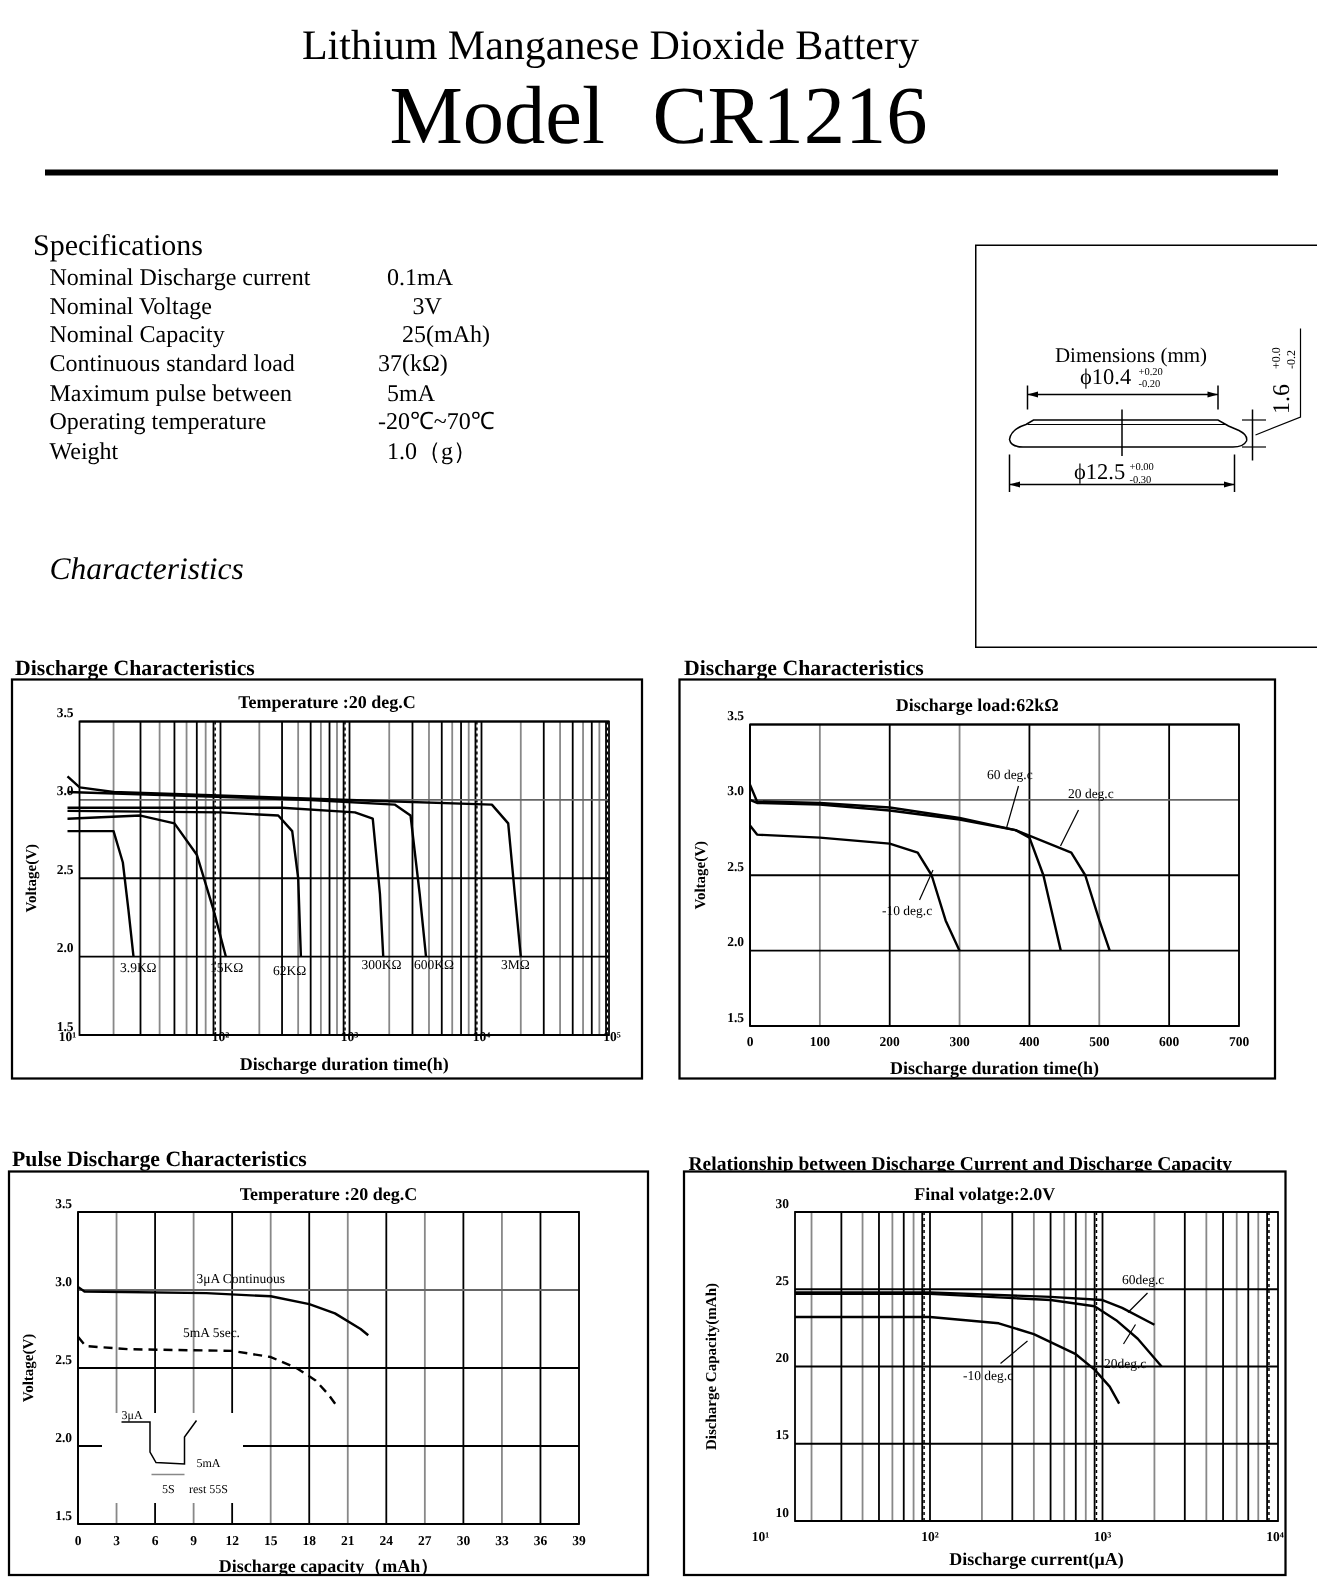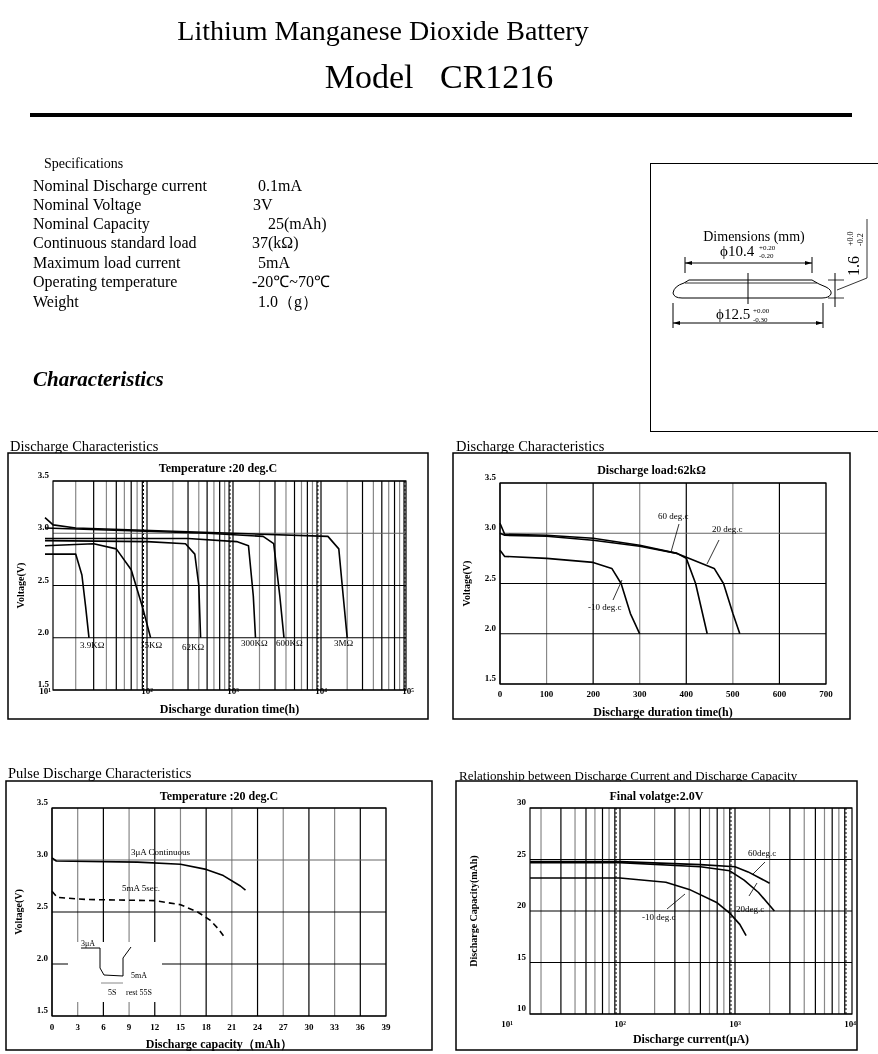--- a/index.html
+++ b/index.html
@@ -1,43 +1,43 @@
 <!DOCTYPE html>
 <html><head>
 <meta charset="utf-8">
 <style>
   html, body { margin: 0; padding: 0; background: #ffffff; }
   body { width: 878px; height: 1054px; position: relative; overflow: hidden;
          font-family: "Liberation Serif", serif; color: #000; }
   .abs { position: absolute; }
-  .title1 { left: 0; width: 766px; top: 14px; text-align: center; font-size: 28px; line-height: 34px; }
-  .title2 { left: 0; width: 878px; top: 52px; text-align: center; font-size: 34px; line-height: 50px; word-spacing: 18px; }
+  .title1 { left: 0; width: 766px; top: 14px; text-align: center; font-size: 28px; line-height: 34px; padding-left: 24px; }
+  .title2 { left: 0; width: 878px; top: 52px; text-align: center; font-size: 55px; line-height: 50px; word-spacing: 18px; }
   .rule { left: 30px; width: 822px; top: 113px; height: 4px; background: #000; }
-  .spec-head { left: 44px; top: 152px; font-size: 14px; line-height: 24px; }
+  .spec-head { left: 22px; top: 152px; font-size: 20px; line-height: 24px; }
   .spec-row { left: 33px; font-size: 16px; line-height: 19px; white-space: pre; }
   .spec-row .lbl { display: inline-block; width: 220px; }
   .spec-row .val { display: inline-block; }
   .dim-box { left: 650px; top: 163px; width: 231px; height: 269px; border: 1px solid #000; box-sizing: border-box; }
-  .char-head { left: 33px; top: 367px; font-size: 21px; font-weight: bold; font-style: italic; }
-  .chart-title { font-size: 14.5px; font-weight: normal; line-height: 17px; white-space: nowrap; }
+  .char-head { left: 33px; top: 367px; font-size: 21px; font-weight: normal; font-style: italic; }
+  .chart-title { font-size: 14.5px; font-weight: bold; line-height: 17px; white-space: nowrap; }
   svg text { font-family: "Liberation Serif", serif; }
 </style>
 </head>
 <body>
 
 <div class="abs title1">Lithium Manganese Dioxide Battery</div>
 <div class="abs title2">Model CR1216</div>
 <div class="abs rule"></div>
 
 <div class="abs spec-head">Specifications</div>
 <div class="abs spec-row" style="top:176px"><span class="lbl">Nominal Discharge current</span><span class="val" style="margin-left:5px">0.1mA</span></div>
-<div class="abs spec-row" style="top:195px"><span class="lbl">Nominal Voltage</span><span class="val" style="margin-left:0">3V</span></div>
+<div class="abs spec-row" style="top:195px"><span class="lbl">Nominal Voltage</span><span class="val" style="margin-left:22px">3V</span></div>
 <div class="abs spec-row" style="top:214px"><span class="lbl">Nominal Capacity</span><span class="val" style="margin-left:15px">25(mAh)</span></div>
 <div class="abs spec-row" style="top:233px"><span class="lbl">Continuous standard load</span><span class="val" style="margin-left:-1px">37(kΩ)</span></div>
-<div class="abs spec-row" style="top:253px"><span class="lbl">Maximum load current</span><span class="val" style="margin-left:5px">5mA</span></div>
+<div class="abs spec-row" style="top:253px"><span class="lbl">Maximum pulse between</span><span class="val" style="margin-left:5px">5mA</span></div>
 <div class="abs spec-row" style="top:272px"><span class="lbl">Operating temperature</span><span class="val" style="margin-left:-1px">-20℃~70℃</span></div>
 <div class="abs spec-row" style="top:292px"><span class="lbl">Weight</span><span class="val" style="margin-left:5px">1.0（g）</span></div>
 
 <div class="abs dim-box">
   <svg width="229" height="212" viewBox="619 163 229 212" style="position:absolute;left:0;top:0">
     <text x="722" y="240" font-size="14" text-anchor="middle">Dimensions (mm)</text>
     <text x="688" y="255" font-size="15">ϕ10.4</text>
     <text x="727" y="249" font-size="7">+0.20</text>
     <text x="727" y="257" font-size="7">-0.20</text>
 

